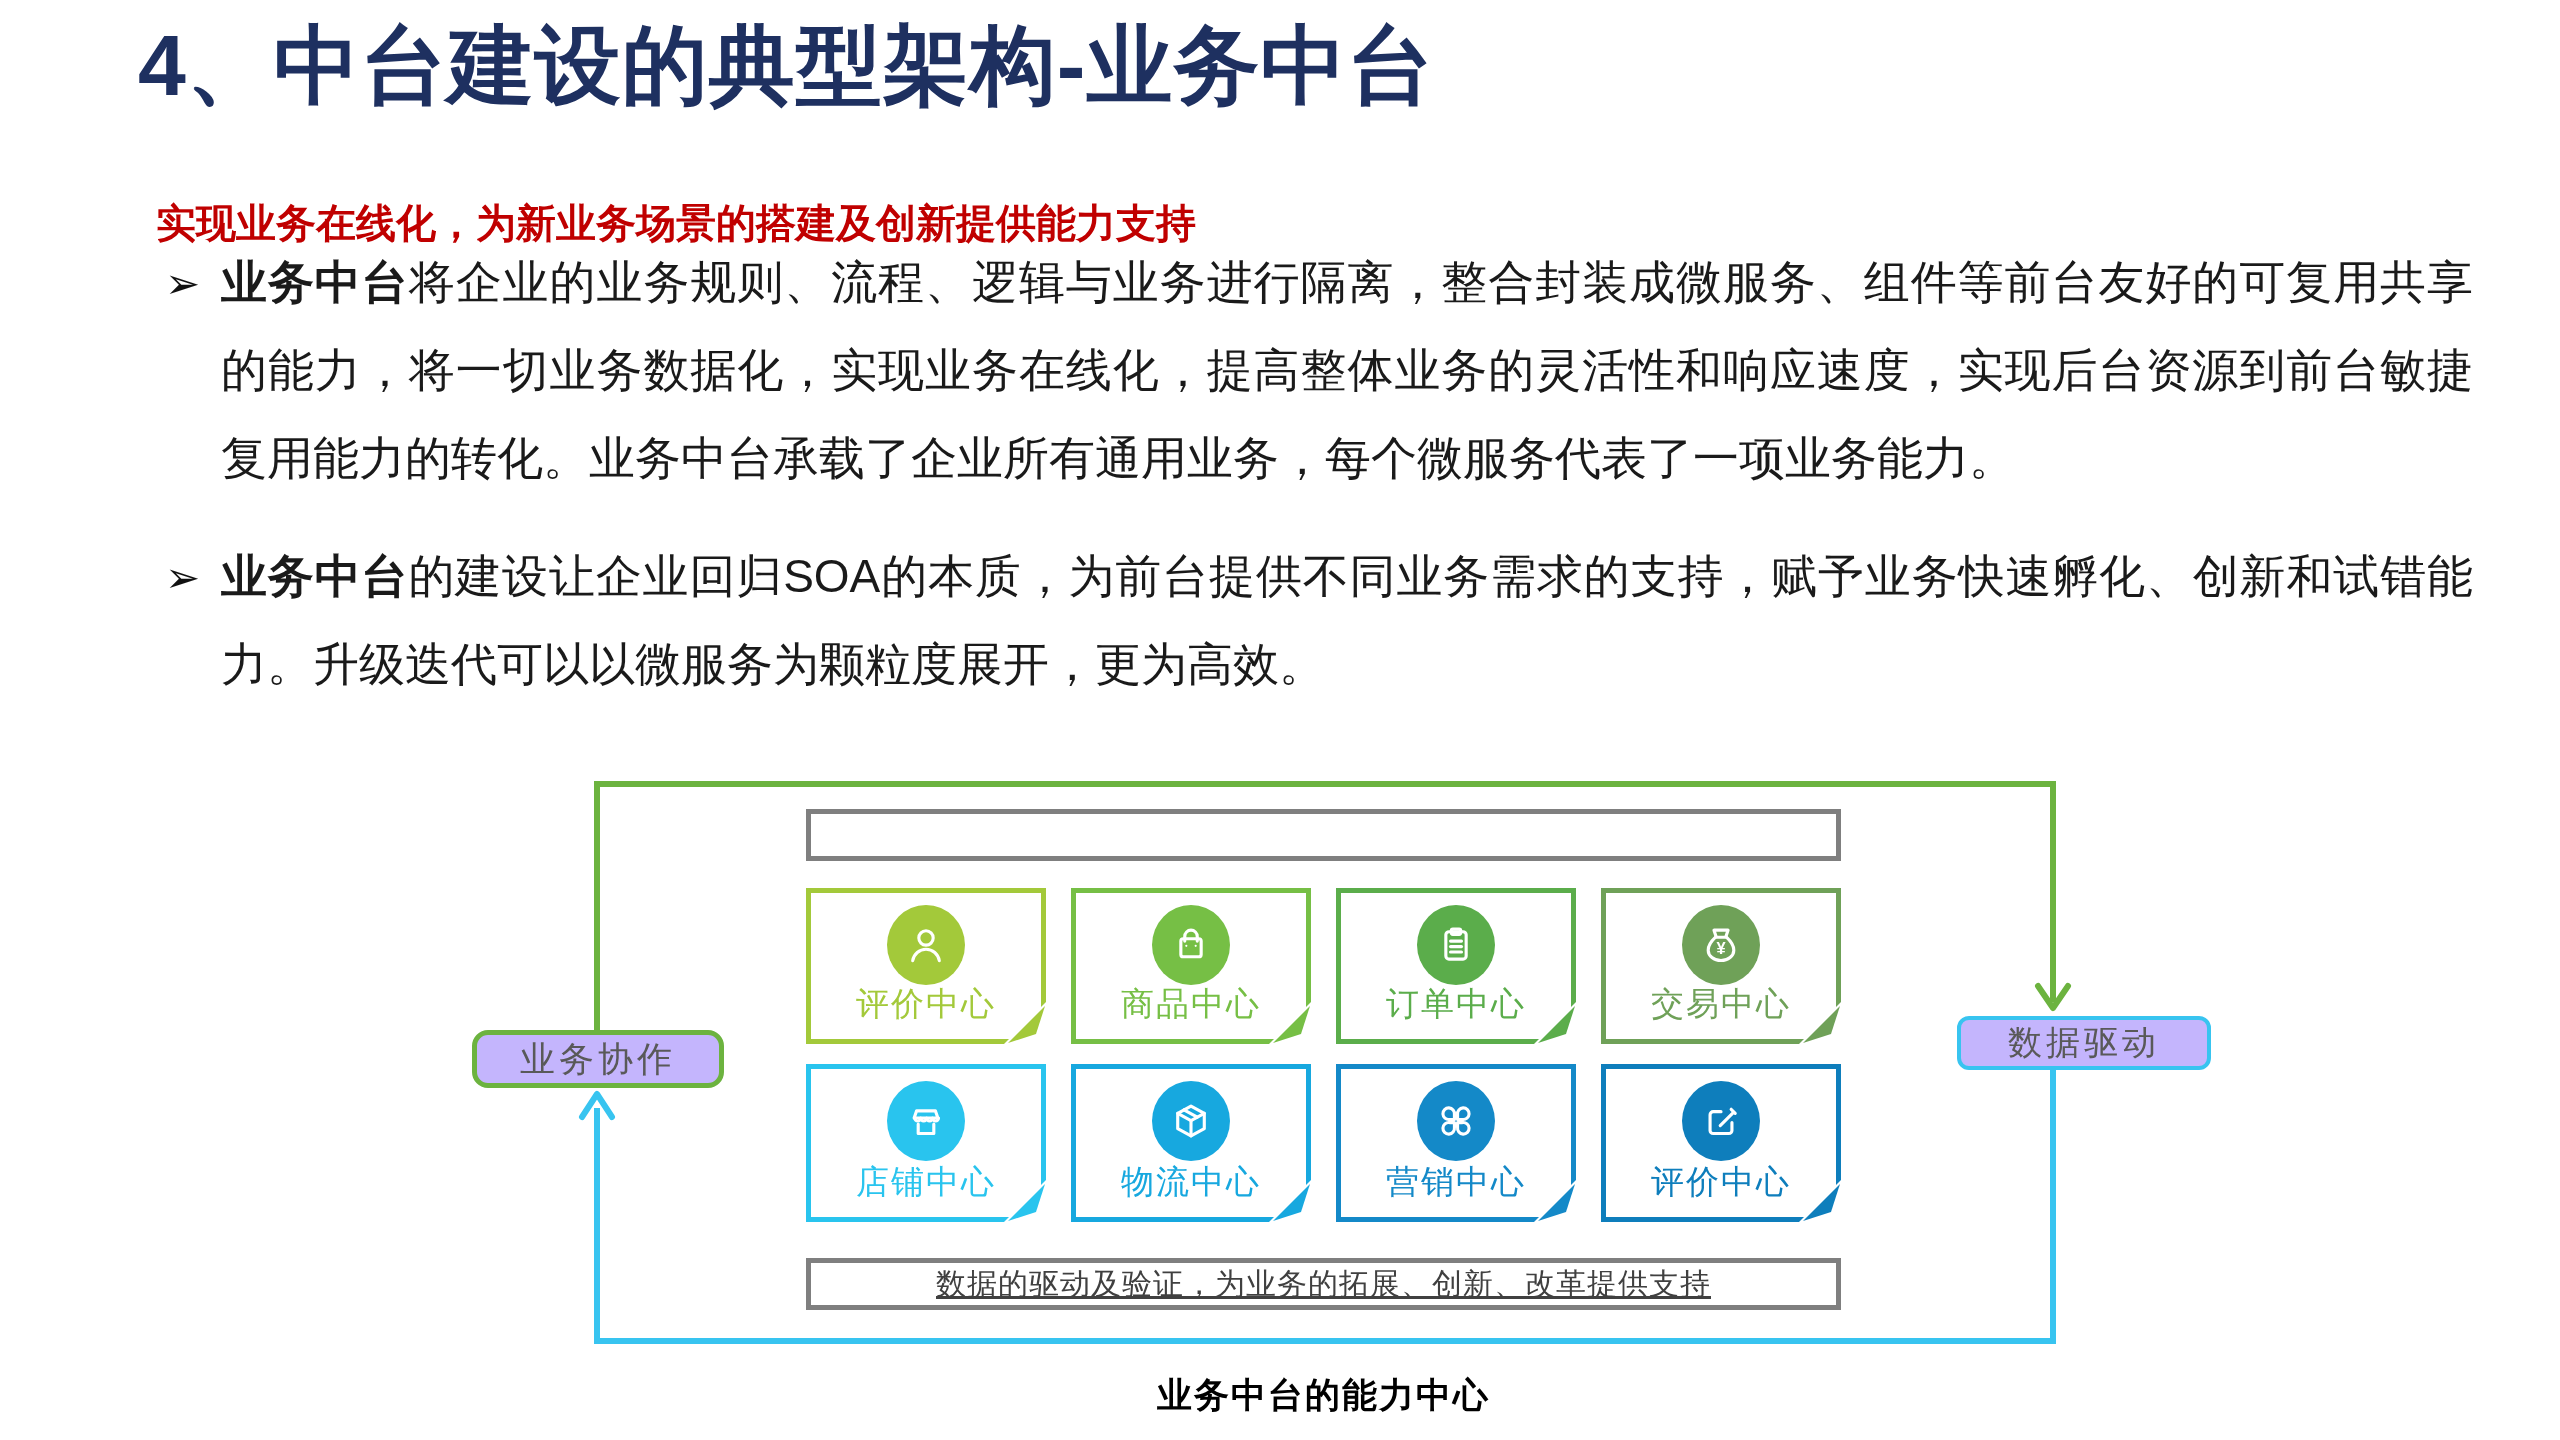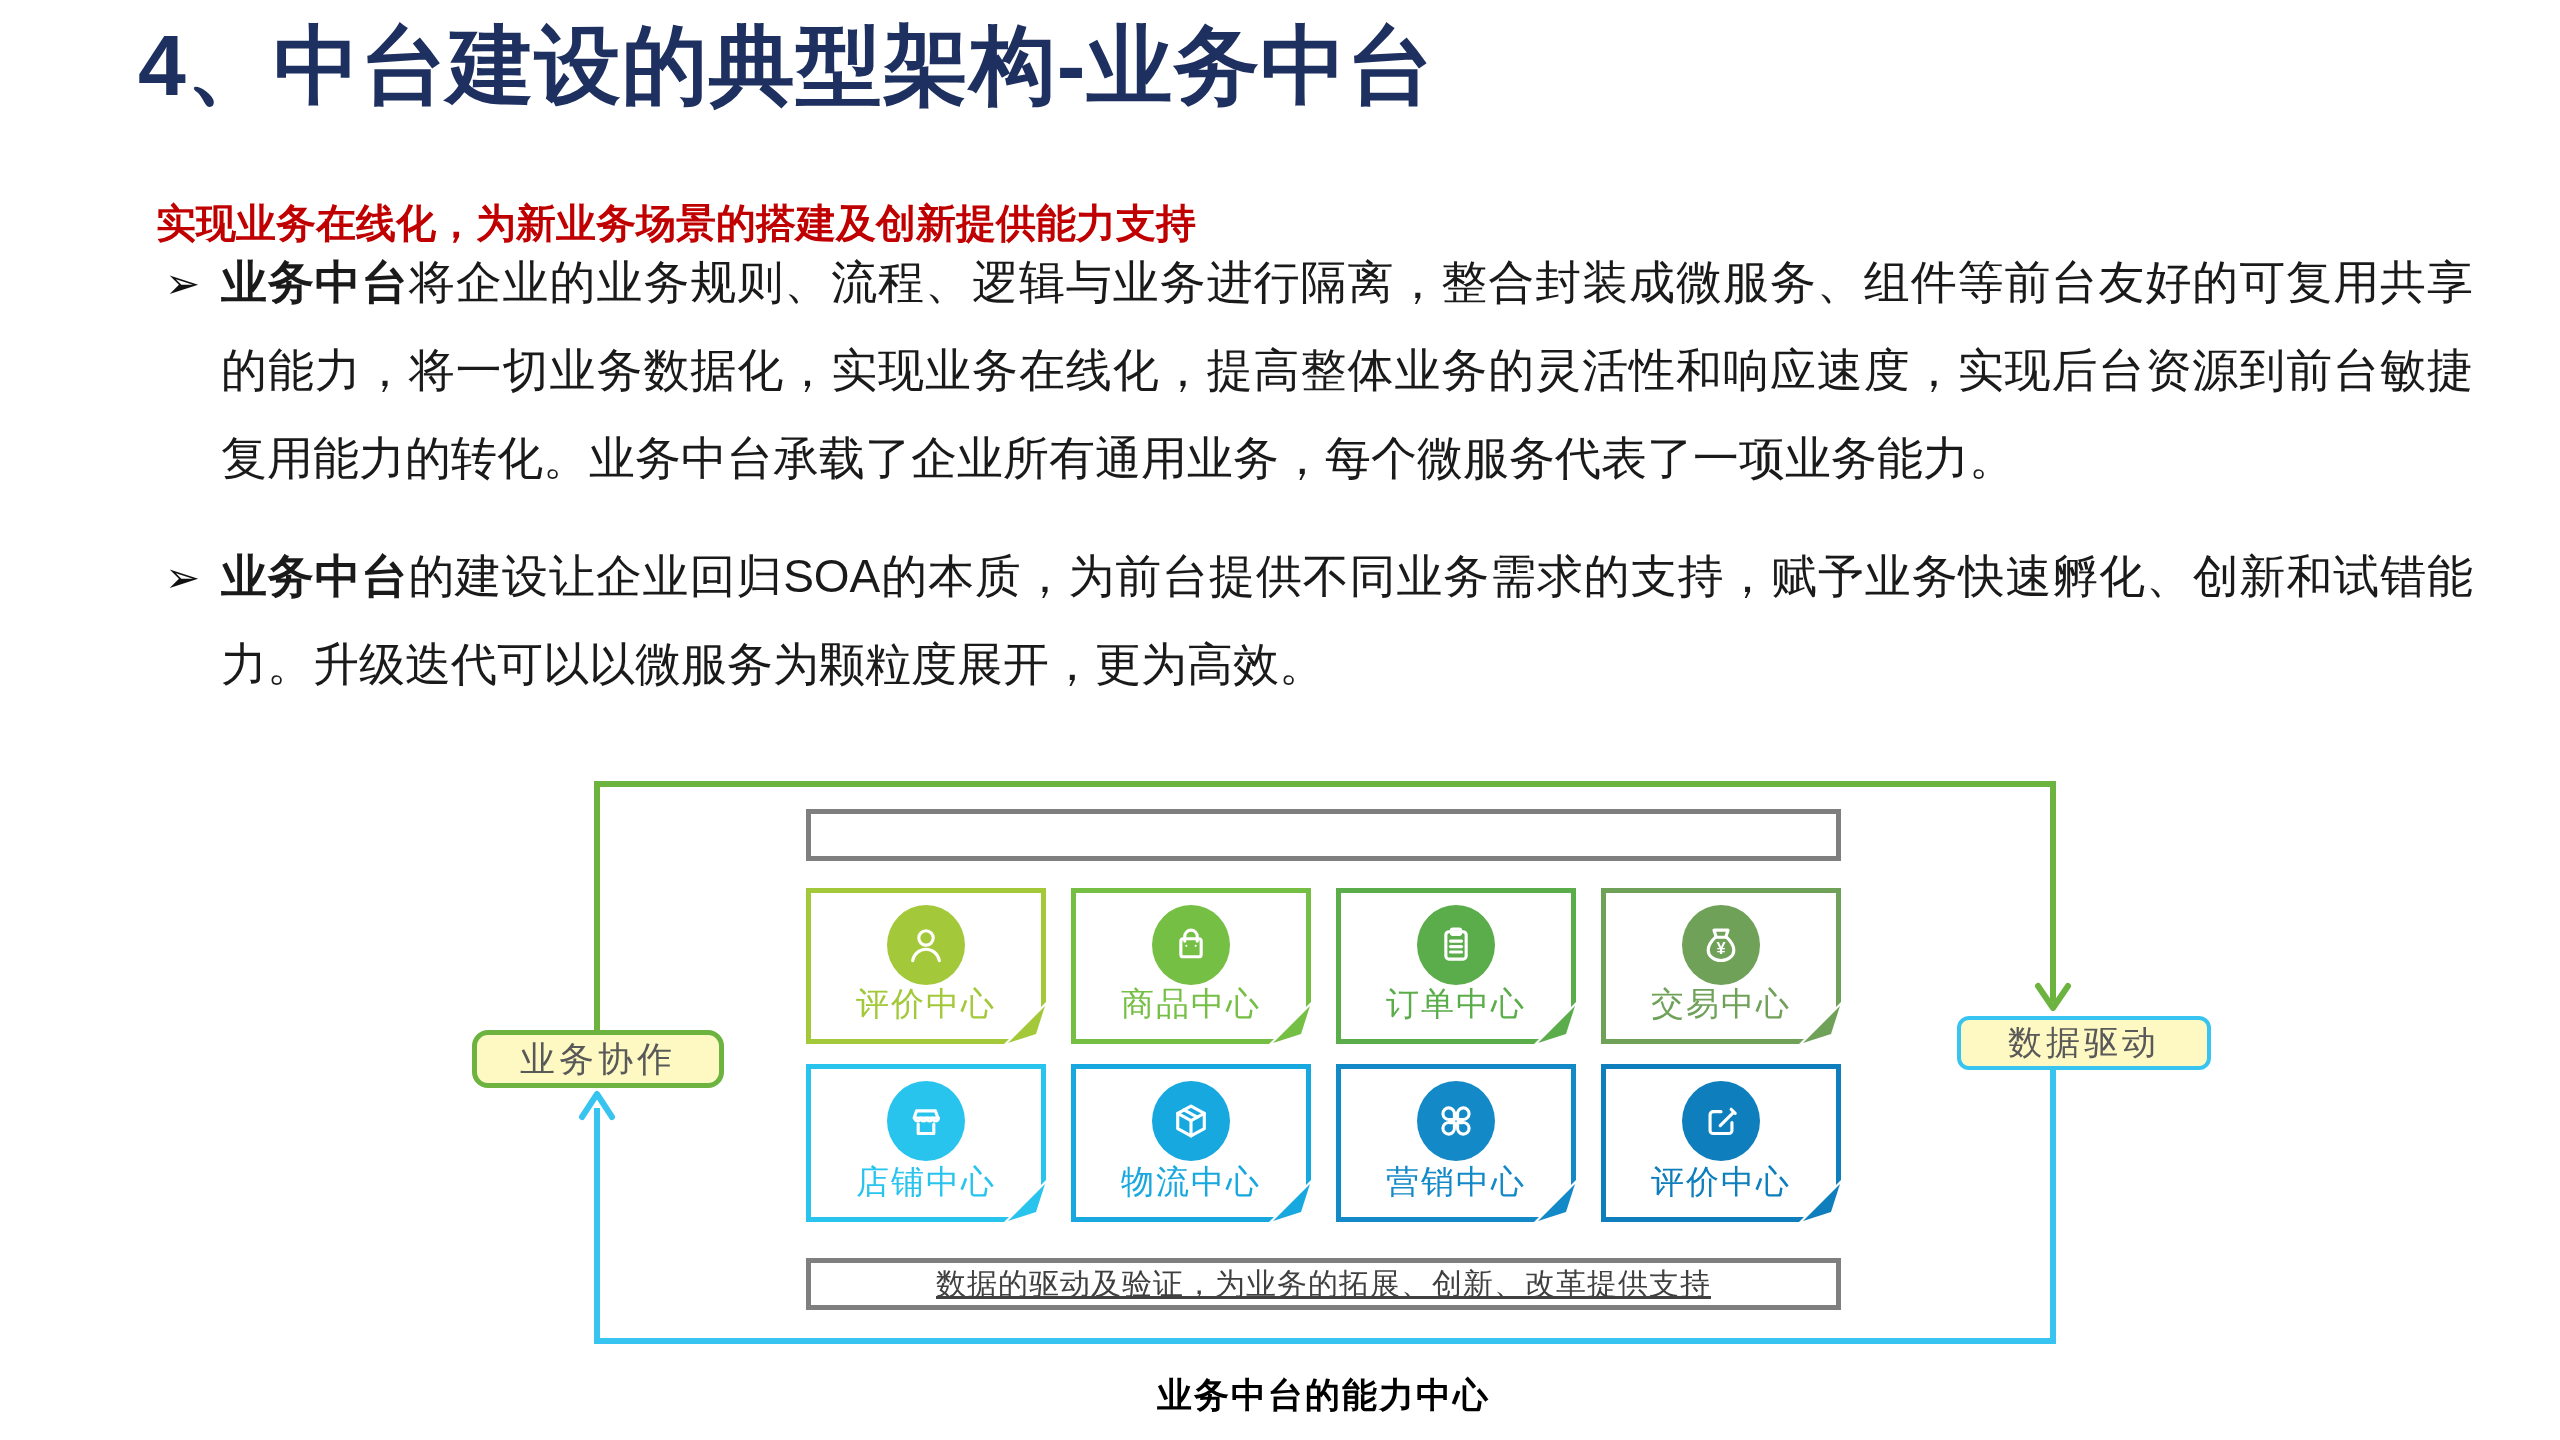--- a/index.html
+++ b/index.html
@@ -52,21 +52,21 @@
     display:flex; align-items:center; justify-content:center;
   }
   .badge svg{width:50px; height:50px; stroke:#fff; fill:none; stroke-width:2; stroke-linecap:round; stroke-linejoin:round;}
   .card-label{
     position:absolute; left:0; bottom:12px; width:100%; text-align:center;
     font-family:"Liberation Serif", serif; font-size:33px; color:var(--c); letter-spacing:2px;
   }
   .fold{position:absolute; right:-5px; bottom:-5px; width:42px; height:42px;}
 
   .side-label{
-    position:absolute; box-sizing:border-box; background:#fef9c3;
+    position:absolute; box-sizing:border-box; background:#c4b5fd;
     display:flex; align-items:center; justify-content:center;
     font-family:Liberation Serif, serif; color:#595959; letter-spacing:4px;text-align:center;
   }
   .left-label{
     left:472px; top:1030px; width:252px; height:58px;
     border:5px solid var(--green,#6CB33F); border-radius:16px; font-size:35px;
   }
   .right-label{
     left:1929px; top:1016px; width:254px; height:54px;
     border:4px solid var(--cyan,#38C4F0); border-radius:12px; font-size:34px;margin-left:28px;

